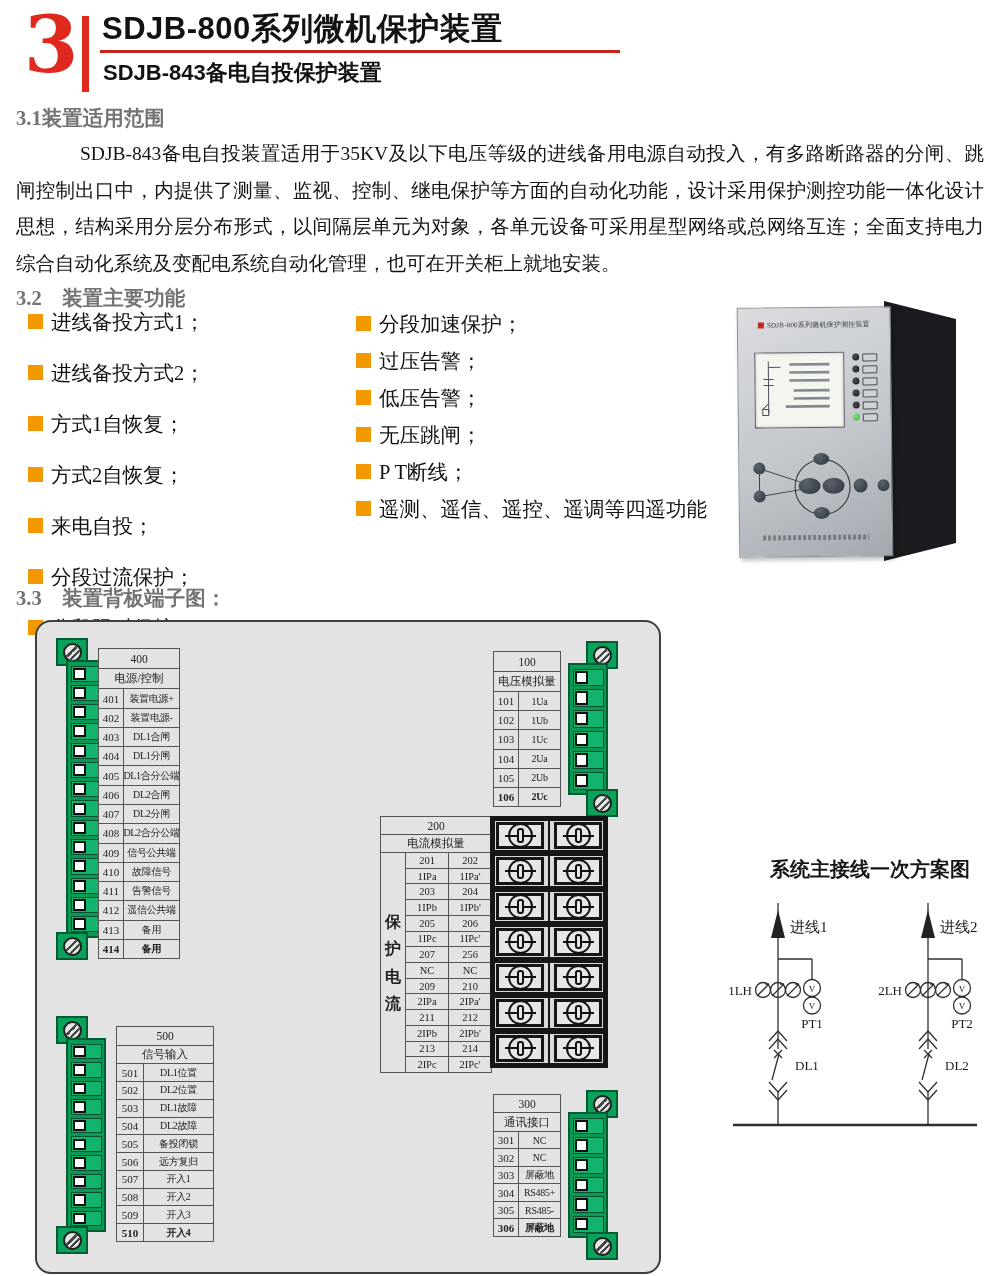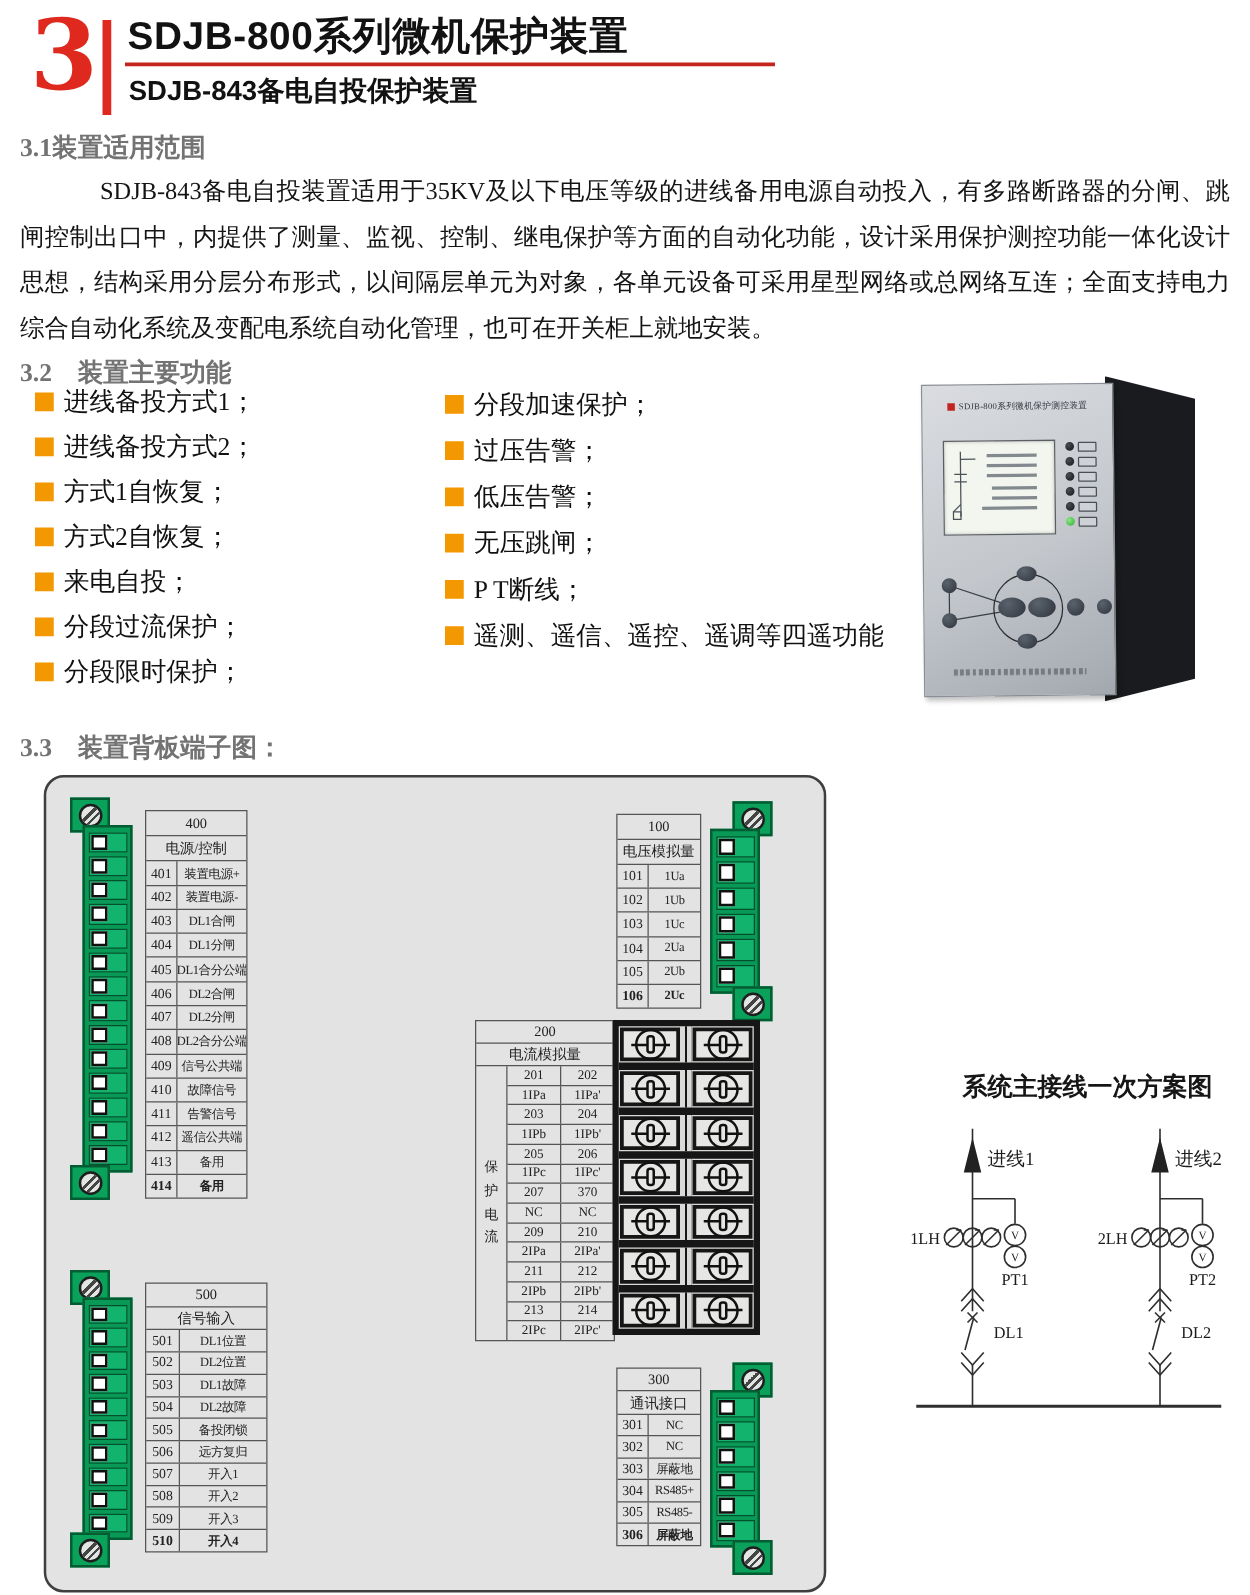--- a/index.html
+++ b/index.html
@@ -14,21 +14,21 @@
   .h-title{left:102px;top:8px;font-family:"Liberation Sans",sans-serif;font-weight:bold;
            font-size:31px;color:#121212;letter-spacing:.5px;}
   .title-rule{left:100px;top:50px;width:520px;height:3px;background:#c5251c;}
   .h-sub{left:103px;top:58px;font-family:"Liberation Sans",sans-serif;font-weight:bold;
          font-size:22px;color:#121212;}
 
   
   .shead{font-weight:bold;font-size:20.5px;color:#737373;}
   .para{width:968px;font-size:19.5px;line-height:36.5px;text-align:justify;
         text-indent:64px;color:#141414;}
-  .fnlist{display:flex;flex-direction:column;gap:11px;}
+  .fnlist{display:flex;flex-direction:column;gap:26px;}
   .fn{display:flex;align-items:flex-start;gap:8px;font-size:20.5px;line-height:25px;color:#111;}
   .fn .sq{width:15px;height:15px;background:#f39800;flex:none;margin-top:4px;}
 
   
   .device{left:726px;top:293px;width:252px;height:282px;}
   .dev-back{position:absolute;inset:0;background:#1a1b1e;
             clip-path:polygon(158px 8px,230px 26px,230px 250px,158px 268px);}
   .dev-front{position:absolute;left:12px;top:14px;width:152px;height:248px;
              background:linear-gradient(155deg,#dadce0 0%,#c3c7cc 55%,#a3a8af 100%);
              border:1px solid #8a8f96;transform:rotate(-.6deg);box-shadow:2px 3px 4px rgba(0,0,0,.25);}
@@ -62,22 +62,22 @@
   .t-no{width:24px;flex:none;border-right:1px solid #555;display:flex;align-items:center;
         justify-content:center;font-size:11px;}
   .t-label{flex:1;display:flex;align-items:center;justify-content:center;font-size:10px;
            letter-spacing:-.3px;white-space:nowrap;overflow:hidden;}
   .b500 .t-no{width:26px;}
 
   
   .b200h{flex:none;height:17px;}
   .b200-body{flex:1;display:flex;min-height:0;}
   .b200-side{width:20px;flex:none;border-right:1px solid #555;display:flex;align-items:center;
-             justify-content:center;text-align:center;font-size:11px;line-height:1.7;
-             word-break:break-all;padding:0 2px;}
+             justify-content:center;text-align:center;font-size:16px;line-height:1.7;
+             word-break:break-all;padding:0 2px;font-weight:bold;}
   .b200-grid{flex:1;display:flex;flex-direction:column;}
   .b2r{flex:1 1 0;display:flex;border-bottom:1px solid #555;min-height:0;}
   .b2r:last-child{border-bottom:none;}
   .b2r span{flex:1;display:flex;align-items:center;justify-content:center;font-size:10.5px;}
   .b2r span:first-child{border-right:1px solid #555;}
 
   
   .conn{position:absolute;width:50px;}
   .ctab{position:absolute;left:0;width:32px;height:28px;background:#0aa15b;
         border:2px solid #035c32;display:flex;align-items:center;justify-content:center;box-sizing:border-box;}
@@ -294,21 +294,21 @@
         <i class="slot"></i>
         <i class="slot"></i>
         <i class="slot"></i>
         <i class="slot"></i>
         <i class="slot"></i>
       </div>
     <div class="ctab b">
         <div class="screw"></div>
       </div>
   </div>
-  <div class="ttable b400" style="left:79px;top:26px;width:80px;height:309px;">
+  <div class="ttable b400" style="left:61px;top:26px;width:80px;height:309px;">
     <div class="t-head">400</div>
     <div class="t-head">电源/控制</div>
     <div class="t-rows" style="flex:14 1 0;">
 
         <div class="t-row">
           <span class="t-no">401</span>
           <span class="t-label">装置电源+</span>
         </div>
 
         <div class="t-row">
@@ -463,21 +463,21 @@
             <span>206</span>
           </div>
 
           <div class="b2r">
             <span>1IPc</span>
             <span>1IPc'</span>
           </div>
 
           <div class="b2r">
             <span>207</span>
-            <span>370</span>
+            <span>256</span>
           </div>
 
           <div class="b2r">
             <span>NC</span>
             <span>NC</span>
           </div>
 
           <div class="b2r">
             <span>209</span>
             <span>210</span>

